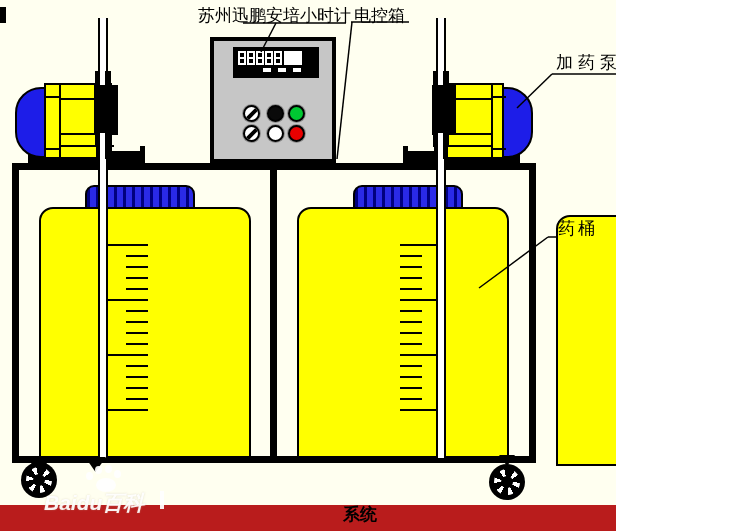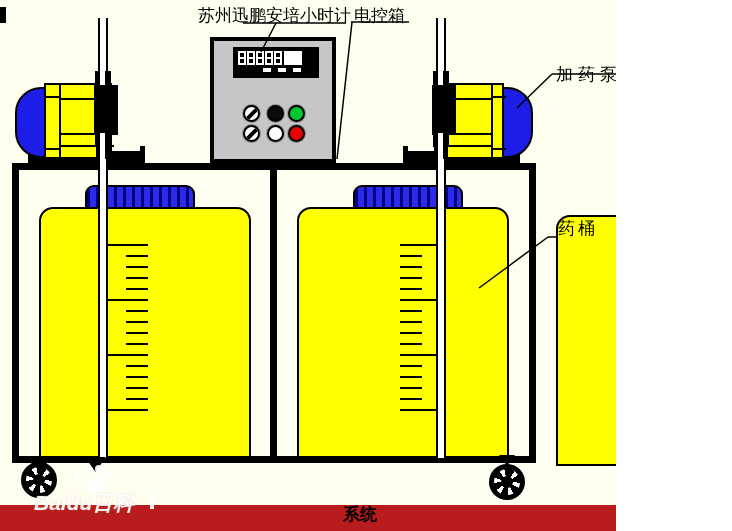--- a/index.html
+++ b/index.html
@@ -79,21 +79,21 @@
   .foot{left:85px;top:457px;width:21px;height:15px;background:#000;z-index:8;
         clip-path:polygon(0 0,100% 0,50% 100%);}
   .corner-mark{left:0;top:7px;width:6px;height:16px;background:#000;z-index:9;}
   
   .lbl{position:absolute;font-family:"Liberation Serif",serif;font-size:17px;color:#000;
        white-space:nowrap;z-index:10;}
   .lbl.pump{letter-spacing:5px;} .lbl.drum{letter-spacing:3px;}
   .caption{position:absolute;font-weight:bold;color:#000;white-space:nowrap;z-index:10;}
   svg.lines{position:absolute;left:0;top:0;z-index:9;pointer-events:none;}
   
-  .wm{left:22px;top:465px;width:170px;height:55px;z-index:11;
+  .wm{left:32px;top:465px;width:170px;height:55px;z-index:11;
       color:rgba(255,255,255,0.93);text-shadow:0 0 2px rgba(190,180,150,0.45);}
   .wm-text{position:absolute;left:12px;top:24px;font-size:21px;font-weight:bold;
            font-style:italic;white-space:nowrap;}
   .paw{position:absolute;left:52px;top:0px;width:42px;height:28px;}
   .paw span{position:absolute;background:rgba(255,255,255,0.93);border-radius:50%;}
   .pad{left:12px;top:13px;width:20px;height:14px;}
   .toe1{left:2px;top:7px;width:7px;height:8px;}
   .toe2{left:11px;top:1px;width:7px;height:8px;}
   .toe3{left:21px;top:0px;width:7px;height:8px;}
   .toe4{left:30px;top:5px;width:7px;height:8px;}
@@ -193,21 +193,21 @@
     <line x1="351" y1="22" x2="409" y2="22" stroke="#000" stroke-width="1.5"></line>
     <line x1="352" y1="22" x2="337" y2="159" stroke="#000" stroke-width="1.5"></line>
     <line x1="552" y1="74" x2="628" y2="74" stroke="#000" stroke-width="1.5"></line>
     <line x1="552" y1="74" x2="517" y2="108" stroke="#000" stroke-width="1.5"></line>
     <line x1="548" y1="237" x2="613" y2="237" stroke="#000" stroke-width="1.5"></line>
     <line x1="548" y1="237" x2="479" y2="288" stroke="#000" stroke-width="1.5"></line>
   </svg>
 
   <div class="lbl" style="left:198px;top:4px">苏州迅鹏安培小时计</div>
   <div class="lbl" style="left:354px;top:4px">电控箱</div>
-  <div class="lbl pump" style="left:556px;top:63px">加药泵</div>
+  <div class="lbl pump" style="left:556px;top:51px">加药泵</div>
   <div class="lbl drum" style="left:556px;top:215px">药桶</div>
 
   <div class="caption" style="left:343px;top:503px;font-size:17px">系统</div>
 
   <div class="abs wm">
     <div class="paw">
       <span class="toe1"></span>
         <span class="toe2"></span>
         <span class="toe3"></span>
         <span class="toe4"></span>

